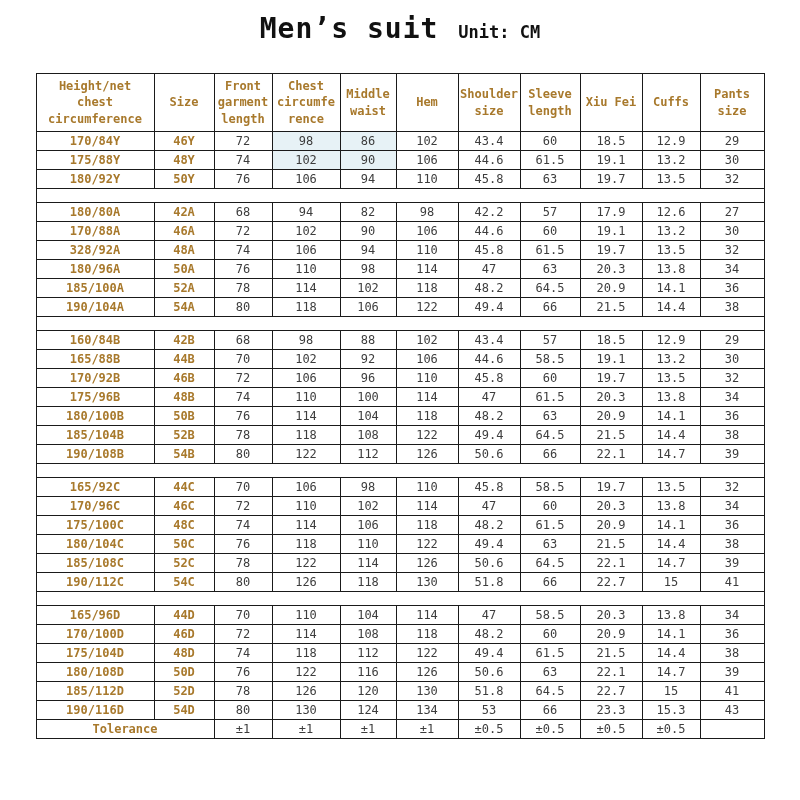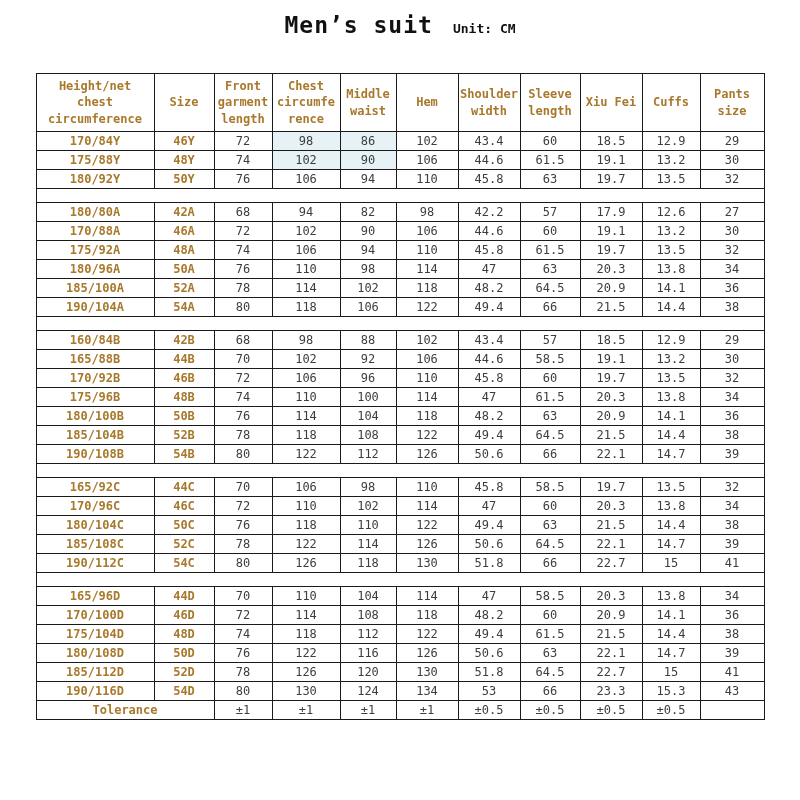--- a/index.html
+++ b/index.html
@@ -14,24 +14,24 @@
   body{
     width:800px;height:800px;background:#ffffff;
     font-family:"DejaVu Sans Mono","Liberation Mono",monospace;
   }
   .page{padding-top:12px;}
   .title-bar{
     display:flex;justify-content:center;align-items:baseline;gap:20px;
     height:40px;
   }
   .page-title{
-    margin:0;font-size:23px;font-weight:bold;color:var(--title);
+    margin:0;font-size:28px;font-weight:bold;color:var(--title);
     letter-spacing:1px;
   }
-  .unit-label{font-size:13px;font-weight:bold;color:var(--title);}
+  .unit-label{font-size:17px;font-weight:bold;color:var(--title);}
   table{
     border-collapse:collapse;table-layout:fixed;
     width:728px;margin:21px auto 0;
   }
   th,td{
     border:1px solid var(--border);
     text-align:center;vertical-align:middle;
     font-size:12px;padding:1px 1px;
     overflow:hidden;
   }
@@ -67,21 +67,21 @@
         <col style="width: 64px;">
       </colgroup>
     <thead>
       <tr id="header-row">
           <th>Height/net chest circumference</th>
           <th>Size</th>
           <th>Front garment length</th>
           <th>Chest circumfe rence</th>
           <th>Middle waist</th>
           <th>Hem</th>
-          <th>Shoulder width</th>
+          <th>Shoulder size</th>
           <th>Sleeve length</th>
           <th>Xiu Fei</th>
           <th>Cuffs</th>
           <th>Pants size</th>
         </tr>
     </thead>
     <tbody id="table-body">
         <tr class="data">
           <td class="label">170/84Y</td>
           <td class="label">46Y</td>
@@ -144,21 +144,21 @@
           <td class="value">102</td>
           <td class="value">90</td>
           <td class="value">106</td>
           <td class="value">44.6</td>
           <td class="value">60</td>
           <td class="value">19.1</td>
           <td class="value">13.2</td>
           <td class="value">30</td>
         </tr>
         <tr class="data">
-          <td class="label">175/92A</td>
+          <td class="label">328/92A</td>
           <td class="label">48A</td>
           <td class="value">74</td>
           <td class="value">106</td>
           <td class="value">94</td>
           <td class="value">110</td>
           <td class="value">45.8</td>
           <td class="value">61.5</td>
           <td class="value">19.7</td>
           <td class="value">13.5</td>
           <td class="value">32</td>
@@ -317,20 +317,33 @@
           <td class="label">46C</td>
           <td class="value">72</td>
           <td class="value">110</td>
           <td class="value">102</td>
           <td class="value">114</td>
           <td class="value">47</td>
           <td class="value">60</td>
           <td class="value">20.3</td>
           <td class="value">13.8</td>
           <td class="value">34</td>
+        </tr>
+        <tr class="data">
+          <td class="label">175/100C</td>
+          <td class="label">48C</td>
+          <td class="value">74</td>
+          <td class="value">114</td>
+          <td class="value">106</td>
+          <td class="value">118</td>
+          <td class="value">48.2</td>
+          <td class="value">61.5</td>
+          <td class="value">20.9</td>
+          <td class="value">14.1</td>
+          <td class="value">36</td>
         </tr>
         <tr class="data">
           <td class="label">180/104C</td>
           <td class="label">50C</td>
           <td class="value">76</td>
           <td class="value">118</td>
           <td class="value">110</td>
           <td class="value">122</td>
           <td class="value">49.4</td>
           <td class="value">63</td>

